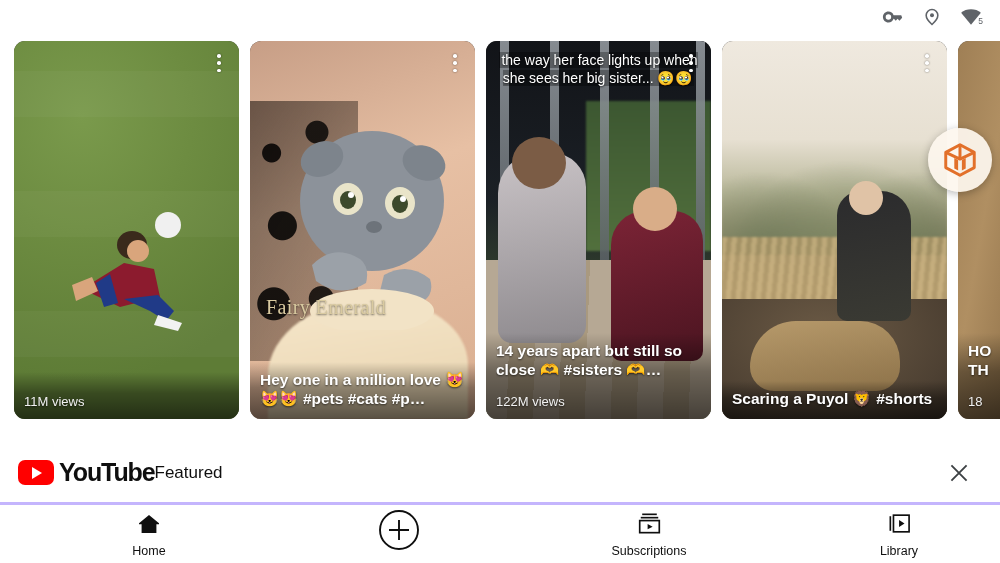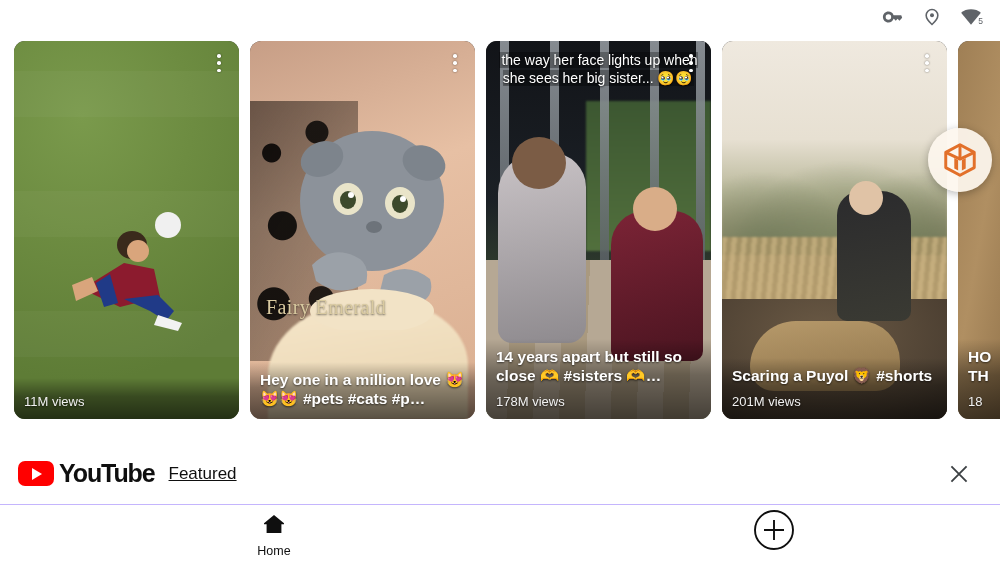--- a/index.html
+++ b/index.html
@@ -47,21 +47,21 @@
     padding:8px 10px 10px 10px; color:#fff;
     background:linear-gradient(to top, rgba(0,0,0,.62) 0%, rgba(0,0,0,.40) 55%, rgba(0,0,0,0) 100%);
   }
   .meta .title {
     font-size:15.5px; font-weight:700; line-height:1.27;
     text-shadow:0 1px 2px rgba(0,0,0,.6);
     display:-webkit-box; -webkit-line-clamp:2; -webkit-box-orient:vertical;
     overflow:hidden;
   }
   .meta .views {
-    margin-top:8px; font-size:13px; font-weight:400; color:#f1f1f1;
+    margin-top:14px; font-size:13px; font-weight:400; color:#f1f1f1;
     text-shadow:0 1px 2px rgba(0,0,0,.6);
   }
 
   
   .vidcaption {
     position:absolute; top:10px; left:8px; right:8px; z-index:4;
     text-align:center; color:#fff; font-size:14px; line-height:1.32;
     font-weight:500; text-shadow:0 1px 2px rgba(0,0,0,.7);
   }
   .vidcaption span { background:rgba(0,0,0,.30); padding:0 2px; }
@@ -182,38 +182,38 @@
     position:absolute; left:928px; top:128px; width:64px; height:64px;
     border-radius:50%; background:rgba(253,246,238,.93);
     box-shadow:0 2px 8px rgba(0,0,0,.28);
     display:flex; align-items:center; justify-content:center; z-index:20;
   }
 
   
   .featured {
     position:absolute; left:0; top:443px; width:1000px; height:62px;
     display:flex; align-items:center; background:#fff;
-    border-bottom:1px solid #c4b5fd;
+    border-bottom:3px solid #c4b5fd;
   }
   .yt-logo { display:flex; align-items:center; margin-left:18px; }
   .yt-logo .play {
     width:36px; height:25px; border-radius:7px; background:#ff0000;
     display:flex; align-items:center; justify-content:center;
   }
   .yt-logo .play::after {
     content:""; width:0; height:0;
     border-left:10px solid #fff; border-top:6px solid transparent; border-bottom:6px solid transparent;
     margin-left:2px;
   }
   .yt-logo .word {
     margin-left:5px; font-size:25px; font-weight:700; letter-spacing:-1.1px;
     color:#0f0f0f;
   }
   .featured-label {
-    margin-left:14px; font-size:17px; color:#0f0f0f; font-weight:400;text-decoration:underline;
+    font-size:17px; color:#0f0f0f; font-weight:400;
   }
   .close-btn {
     margin-left:auto; margin-right:24px; width:34px; height:34px;
     display:flex; align-items:center; justify-content:center; cursor:pointer;
   }
 
   
   .navbar {
     position:absolute; left:0; bottom:0; width:1000px; height:58px;
     display:flex; align-items:center; background:#fff;
@@ -329,41 +329,40 @@
       <div class="vidcaption">
         <span>the way her face lights up when she sees her big sister... 🥹🥹</span>
       </div>
       <div class="kebab">
           <i></i>
           <i></i>
           <i></i>
         </div>
       <div class="meta">
         <div class="title">14 years apart but still so close 🫶 #sisters 🫶 #shorts …</div>
-        <div class="views">178M views</div>
+        <div class="views">122M views</div>
       </div>
     </div>
 
     <div class="card">
       <div class="thumb art-savanna">
         <div class="hills"></div>
         <div class="grass"></div>
         <div class="mud"></div>
         <div class="lion"></div>
         <div class="man"></div>
         <div class="manhead"></div>
       </div>
       <div class="kebab">
           <i></i>
           <i></i>
           <i></i>
         </div>
       <div class="meta">
         <div class="title">Scaring a Puyol 🦁  #shorts</div>
-        <div class="views">201M views</div>
       </div>
     </div>
 
     <div class="card partial">
       <div class="thumb art-wood"></div>
       <div class="meta">
         <div class="title" style="white-space:pre-line;">HO
 TH</div>
         <div class="views">18</div>
       </div>
@@ -410,16 +409,37 @@
     <div class="navitem create">
       <span class="icon">
         <svg width="42" height="42" viewBox="0 0 42 42" fill="none" stroke="#0f0f0f" stroke-width="1.9">
           <circle cx="21" cy="21" r="19"></circle>
           <path d="M21 11 L21 31 M11 21 L31 21"></path>
         </svg>
       </span>
       <span class="label"></span>
     </div>
 
-
+    <div class="navitem">
+      <span class="icon">
+        <svg width="25" height="25" viewBox="0 0 24 24" fill="none" stroke="#0f0f0f" stroke-width="1.6">
+          <path d="M5 3.2 H19"></path>
+          <path d="M3.6 6.4 H20.4"></path>
+          <rect x="2.6" y="9.2" width="18.8" height="11.6"></rect>
+          <path d="M10.2 12.4 L15 15 L10.2 17.6 Z" fill="#0f0f0f" stroke="none"></path>
+        </svg>
+      </span>
+      <span class="label">Subscriptions</span>
+    </div>
+
+    <div class="navitem">
+      <span class="icon">
+        <svg width="25" height="25" viewBox="0 0 24 24" fill="none" stroke="#0f0f0f" stroke-width="1.6">
+          <path d="M3.2 5 V19"></path>
+          <rect x="6.2" y="4" width="15" height="16"></rect>
+          <path d="M11.6 8.6 L16.8 12 L11.6 15.4 Z" fill="#0f0f0f" stroke="none"></path>
+        </svg>
+      </span>
+      <span class="label">Library</span>
+    </div>
   </div>
 
 </div>
 
 </body></html>

